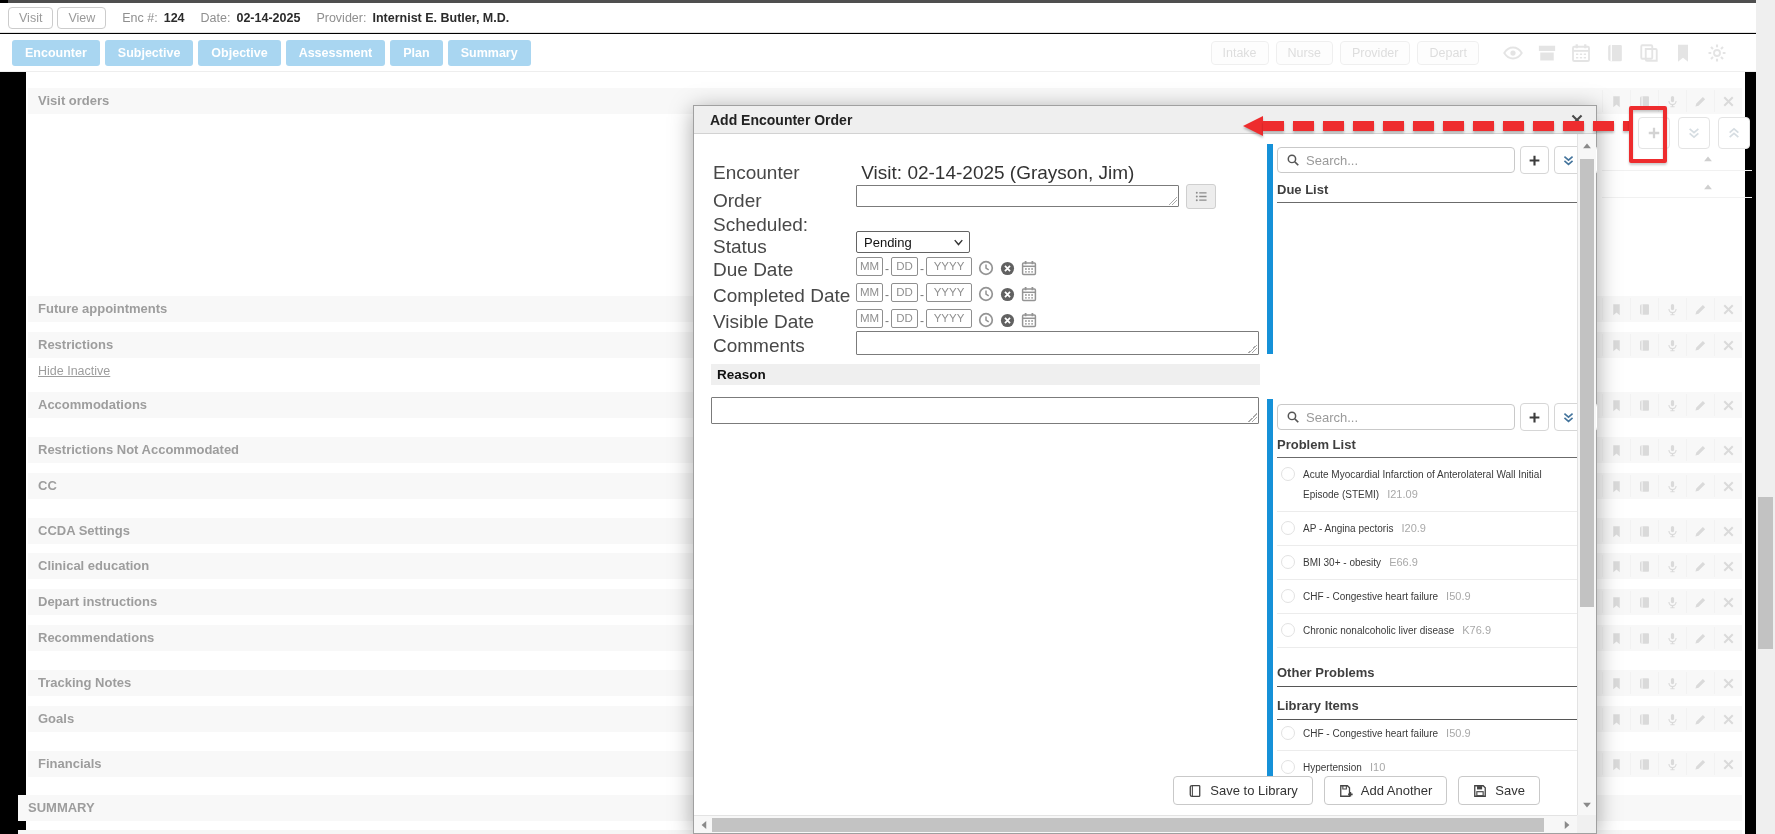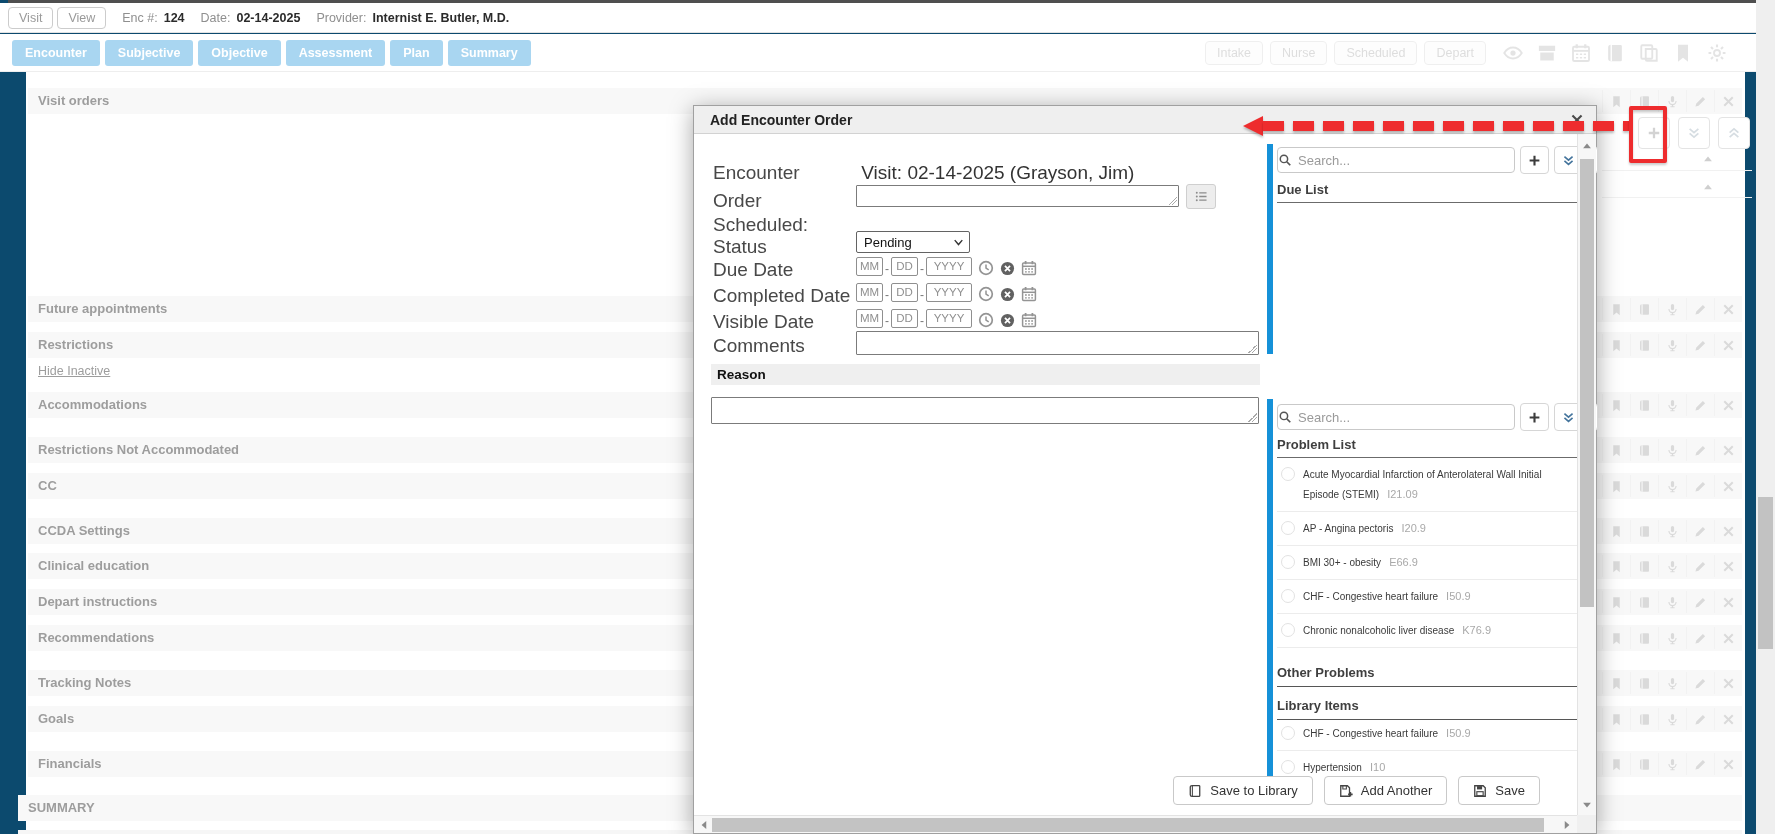--- a/index.html
+++ b/index.html
@@ -1,31 +1,31 @@
 <!DOCTYPE html>
 <html><head>
 <meta charset="utf-8">
 <style>
   html,body{margin:0;padding:0;background:#e9e7df;}
-  #screen{position:relative;width:1775px;height:834px;background:#0c4a6e;overflow:hidden;
+  #screen{position:relative;width:1775px;height:834px;background:#000000;overflow:hidden;
           font-family:"Liberation Sans","DejaVu Sans",sans-serif;font-size:13px;color:#333;}
   
   .topstrip{position:absolute;left:8px;top:0;width:1748px;height:3px;background:#4f4f4f;}
   .topbar{position:absolute;left:0;top:3px;width:1756px;height:30px;background:#fff;border-bottom:1px solid #e2e2e2;
           display:flex;align-items:center;padding-left:8px;box-sizing:border-box;gap:4px;}
   .wbtn{border:1px solid #ccc;border-radius:4px;background:#fff;color:#9a9a9a;font-size:12.5px;
         padding:3px 10px;font-family:inherit;}
   .encinfo{display:flex;align-items:center;gap:6px;margin-left:12px;font-size:12.5px;}
   .lab{color:#8f8f8f;} .val{color:#2b2b2b;font-weight:bold;}
   .tabsrow{position:absolute;left:0;top:34px;width:1756px;height:38px;background:#fff;border-bottom:1px solid #eee;
            display:flex;align-items:center;box-sizing:border-box;padding:0 25px 0 12px;}
   .tabs{display:flex;gap:5px;}
   .tab{background:#a9d6f1;color:#fff;font-weight:bold;font-size:12.5px;border:0;border-radius:3px;
        padding:6px 13px;font-family:inherit;}
-  .phase{display:flex;gap:7px;margin-left:auto;align-items:center;opacity:.55;}
+  .phase{display:flex;gap:14px;margin-left:auto;align-items:center;opacity:.55;}
   .ptab{border:1px solid #e3e3e3;border-radius:4px;background:#fdfdfd;color:#c3c3c3;font-size:12.5px;
         padding:4px 11px;font-family:inherit;}
   .ic{display:inline-block;}
   .ic svg{width:100%;height:100%;display:block;}
   .ic-btn{width:24px;height:20px;color:#cfcfcf;padding:1px 2px;}
   
   .content{position:absolute;left:26px;top:72px;width:1719px;height:762px;background:#fff;}
   .secbar{position:absolute;left:28px;width:1714px;height:26px;background:#f8f8f8;color:#9d9d9d;
           font-weight:bold;font-size:13px;line-height:26px;padding-left:10px;box-sizing:border-box;}
   .secbar.summary{left:18px;width:1724px;}
@@ -71,21 +71,21 @@
   .dgroup .ic{margin-left:4px;}
   .icclock{width:16px;height:16px;color:#949494;}
   .icxc{width:15px;height:15px;color:#616161;}
   .iccal{width:16px;height:16px;color:#949494;}
   .rsnhead{position:absolute;left:17px;top:258px;width:549px;height:21px;background:#efefef;
            font-weight:bold;font-size:13.5px;color:#111;line-height:21px;padding-left:6px;box-sizing:border-box;}
   
   .bluebar{position:absolute;left:573px;width:6px;background:#1591d8;}
   .srow{position:absolute;left:583px;display:flex;gap:5px;align-items:center;}
   .sbox{width:238px;height:26px;border:1px solid #c9c9c9;border-radius:4px;background:#fff;display:flex;
-        align-items:center;box-sizing:border-box;gap:6px;}
+        align-items:center;padding-left:8px;box-sizing:border-box;gap:6px;}
   .sbox .ic{width:14px;height:14px;color:#555;}
   .sph{color:#9a9a9a;font-size:13px;}
   .sqbtn{width:29px;height:28px;border:1px solid #d6d6d6;border-radius:4px;background:#fff;
          display:flex;align-items:center;justify-content:center;box-sizing:border-box;}
   .sqbtn .ic{width:13px;height:13px;}
   .plusb{color:#3c3c3c;} .chevb{color:#44749c;}
   .sliver{width:10px;overflow:hidden;justify-content:flex-start;padding-left:3px;}
   .phead{position:absolute;left:583px;font-weight:bold;font-size:13px;color:#3f3f3f;}
   .punder{position:absolute;left:583px;width:302px;border-top:1px solid #6b6b6b;}
   .plist{position:absolute;left:583px;width:302px;overflow:hidden;}
@@ -149,21 +149,21 @@
         <button class="tab">Objective</button>
         <button class="tab">Assessment</button>
         <button class="tab">Plan</button>
         <button class="tab">Summary</button>
       </div>
     <div class="phase">
       <span style="display:flex;gap:7px;">
 
       <button class="ptab">Intake</button>
           <button class="ptab">Nurse</button>
-          <button class="ptab">Scheduled</button>
+          <button class="ptab">Provider</button>
           <button class="ptab">Depart</button>
         </span>
       <span style="display:flex;gap:6px;margin-left:6px;">
 
       <span class="ic-btn ic">
             <svg viewBox="0 0 16 16">
               <path d="M1 8s2.7-4.4 7-4.4S15 8 15 8s-2.7 4.4-7 4.4S1 8 1 8z" fill="none" stroke="currentColor" stroke-width="1.5"></path>
               <circle cx="8" cy="8" r="2.1" fill="currentColor"></circle>
             </svg>
           </span>

